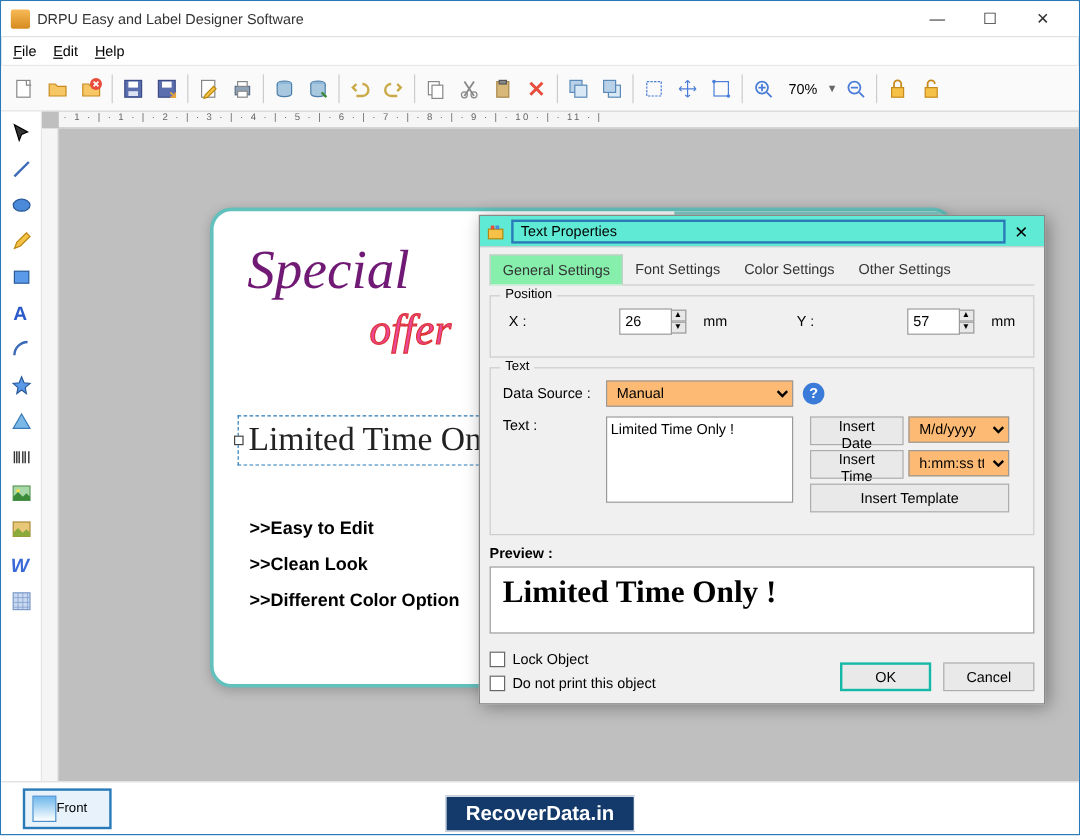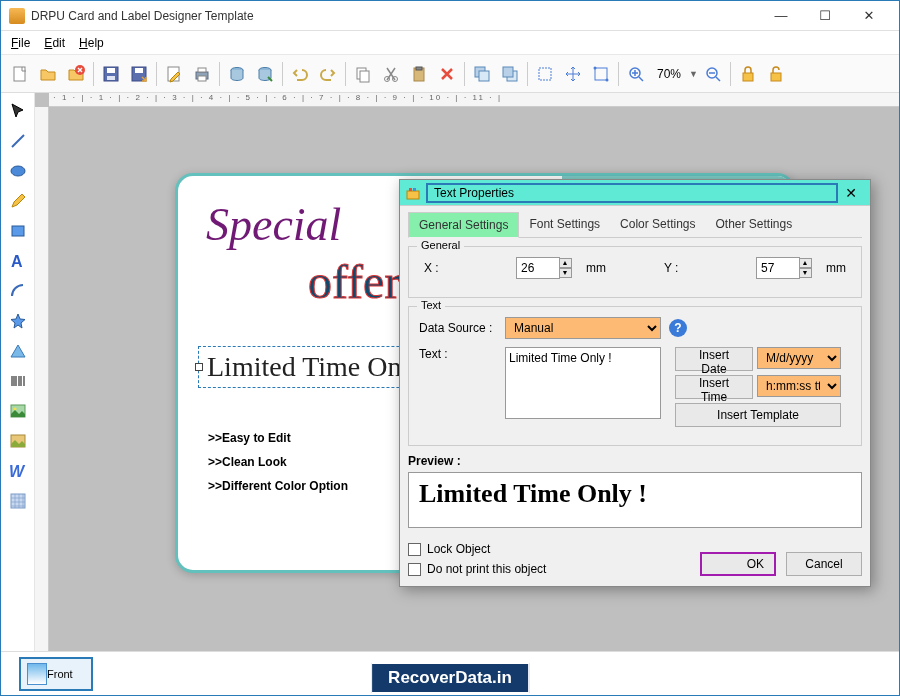--- a/index.html
+++ b/index.html
@@ -30,47 +30,47 @@
 .side-tools { width: 34px; background: #fff; border-right: 1px solid #e5e5e5; display: flex; flex-direction: column; align-items: center; padding-top: 6px; gap: 6px; }
 .side-tools .tool { width: 24px; height: 24px; display: flex; align-items: center; justify-content: center; cursor: pointer; }
 
 .canvas-wrap { flex: 1; background: #bfbfbf; position: relative; overflow: hidden; }
 .ruler-h { position: absolute; top: 0; left: 14px; right: 0; height: 14px; background: #f5f5f5; border-bottom: 1px solid #ccc; font-size: 8px; color: #666; overflow: hidden; white-space: nowrap; padding-left: 4px; letter-spacing: 2px; }
 .ruler-v { position: absolute; top: 14px; left: 0; width: 14px; bottom: 0; background: #f5f5f5; border-right: 1px solid #ccc; }
 
 .card { position: absolute; left: 140px; top: 80px; width: 620px; height: 400px; background: #fff; border: 3px solid #63c1bd; border-radius: 18px; box-shadow: 0 2px 10px rgba(0,0,0,.2); overflow: hidden; }
 .card .dots { position: absolute; right: 0; top: 0; bottom: 0; width: 230px; background: radial-gradient(#4fb5b0 1.5px, transparent 1.5px); background-size: 10px 10px; background-color: #7fccc7; }
 .card .t1 { position: absolute; left: 28px; top: 22px; font-family: 'Brush Script MT', cursive; font-size: 46px; color: #701a75; font-style: italic; }
-.card .t2 { position: absolute; left: 130px; top: 78px; font-family: 'Brush Script MT', cursive; font-size: 48px; color: #0c4a6e; -webkit-text-stroke: 1px #d33; }
+.card .t2 { position: absolute; left: 130px; top: 78px; font-family: 'Brush Script MT', cursive; font-size: 36px; color: #ec4899; font-style: italic; -webkit-text-stroke: 1px #d33; }
 .card .sel { position: absolute; left: 20px; top: 170px; font-family: Georgia, serif; font-size: 28px; color: #222; border: 1px dashed #2a7ab8; padding: 4px 8px; }
 .card .sel::before, .card .sel::after { content: ''; position: absolute; width: 6px; height: 6px; background: #fff; border: 1px solid #444; }
 .card .sel::before { left: -4px; top: 50%; transform: translateY(-50%); }
 .card .sel::after { right: -4px; top: 50%; transform: translateY(-50%); }
-.card .bullets { position: absolute; left: 30px; top: 250px; font-family: Georgia, serif; font-size: 12px; font-weight: bold; line-height: 2; }
+.card .bullets { position: absolute; left: 30px; top: 250px; font-family: Georgia, serif; font-size: 15px; font-weight: bold; line-height: 2; }
 
 
 .dialog { position: absolute; left: 398px; top: 86px; width: 472px; background: #f0f0f0; border: 1px solid #888; box-shadow: 3px 3px 14px rgba(0,0,0,.35); font-size: 12px; }
 .dlg-title { height: 26px; background: #5eead4; display: flex; align-items: center; padding: 0 6px; border-bottom: 1px solid #ccc; }
 .dlg-title .t { flex: 1; margin-left: 6px; border: 2px solid #2a7ab8; padding: 1px 6px; display: inline-block; }
 .dlg-close { width: 26px; text-align: center; cursor: pointer; font-size: 14px; }
 .dlg-body { padding: 6px 8px 10px; }
 .tabs { display: flex; border-bottom: 1px solid #ccc; }
 .tab { padding: 5px 10px; font-size: 12px; cursor: pointer; color: #333; }
 .tab.active { background: #86efac; border: 1px solid #ccc; border-bottom: 1px solid #f0f0f0; margin-bottom: -1px; }
 .group { border: 1px solid #ccc; margin-top: 8px; padding: 10px; position: relative; }
 .group > .legend { position: absolute; top: -8px; left: 8px; background: #f0f0f0; padding: 0 4px; font-size: 11px; }
 .row { display: flex; align-items: center; gap: 8px; margin-bottom: 8px; }
 .row label { width: 78px; text-align: left; }
 .num { width: 44px; height: 22px; border: 1px solid #999; background: #fff; padding: 0 18px 0 4px; font-size: 12px; position: relative; }
 .spin { width: 14px; display: flex; flex-direction: column; margin-left: -16px; }
 .spin div { height: 10px; background: #e8e8e8; border: 1px solid #999; font-size: 7px; text-align: center; line-height: 8px; cursor: pointer; }
 select, .sel-box { height: 22px; border: 1px solid #999; background: #fdba74; padding: 0 4px; font-size: 12px; }
 textarea.txt { width: 156px; height: 72px; border: 1px solid #999; background: #fff; font-size: 12px; padding: 3px; resize: none; font-family: inherit; }
 .btn { height: 24px; padding: 0 10px; background: #e9e9e9; border: 1px solid #adadad; cursor: pointer; font-size: 12px; }
-.btn.primary { border: 2px solid #a21caf; text-align: right; }
+.btn.primary { border: 2px solid #14b8a6; }
 .preview-box { border: 1px solid #999; background: #fff; height: 56px; padding: 6px 10px; font-family: 'Times New Roman', serif; font-size: 26px; font-weight: bold; margin-top: 4px; }
 .chk { display: flex; align-items: center; gap: 6px; margin-top: 6px; }
 .chk .box { width: 13px; height: 13px; border: 1px solid #666; background: #fff; }
 .dlg-foot { display: flex; justify-content: space-between; align-items: flex-end; margin-top: 8px; }
 .dlg-foot .right { display: flex; gap: 10px; }
 .dlg-foot .btn { width: 76px; }
 
 
 .bottom { height: 44px; background: #fff; display: flex; align-items: center; padding: 0 18px; border-top: 1px solid #ddd; position: relative; }
 .page-thumb { width: 74px; height: 34px; border: 2px solid #2a7ab8; background: #e8f2fb; display: flex; align-items: center; gap: 0; padding: 0 6px; font-size: 11px; }
@@ -80,21 +80,21 @@
 
 svg { display: block; }
 </style>
 </head>
 <body>
 
 <div class="window">
 
   <div class="titlebar">
     <div class="app-icon"></div>
-    <div class="title">DRPU Card and Label Designer Template</div>
+    <div class="title">DRPU Easy and Label Designer Software</div>
     <div class="winbtns">
       <div class="winbtn">—</div>
       <div class="winbtn">☐</div>
       <div class="winbtn close">✕</div>
     </div>
   </div>
 
   <div class="menubar">
     <span><u>F</u>ile</span>
     <span><u>E</u>dit</span>
@@ -367,21 +367,21 @@
       </div>
       <div class="dlg-body">
         <div class="tabs">
           <div class="tab active">General Settings</div>
           <div class="tab">Font Settings</div>
           <div class="tab">Color Settings</div>
           <div class="tab">Other Settings</div>
         </div>
 
         <div class="group">
-          <span class="legend">General</span>
+          <span class="legend">Position</span>
           <div class="row" style="justify-content:center;gap:14px">
             <label>X :</label>
             <input class="num" value="26" style="">
             <div class="spin">
                 <div>▲</div>
                 <div>▼</div>
               </div>
             <span>mm</span>
             <span style="width:30px"></span>
             <label>Y :</label>

